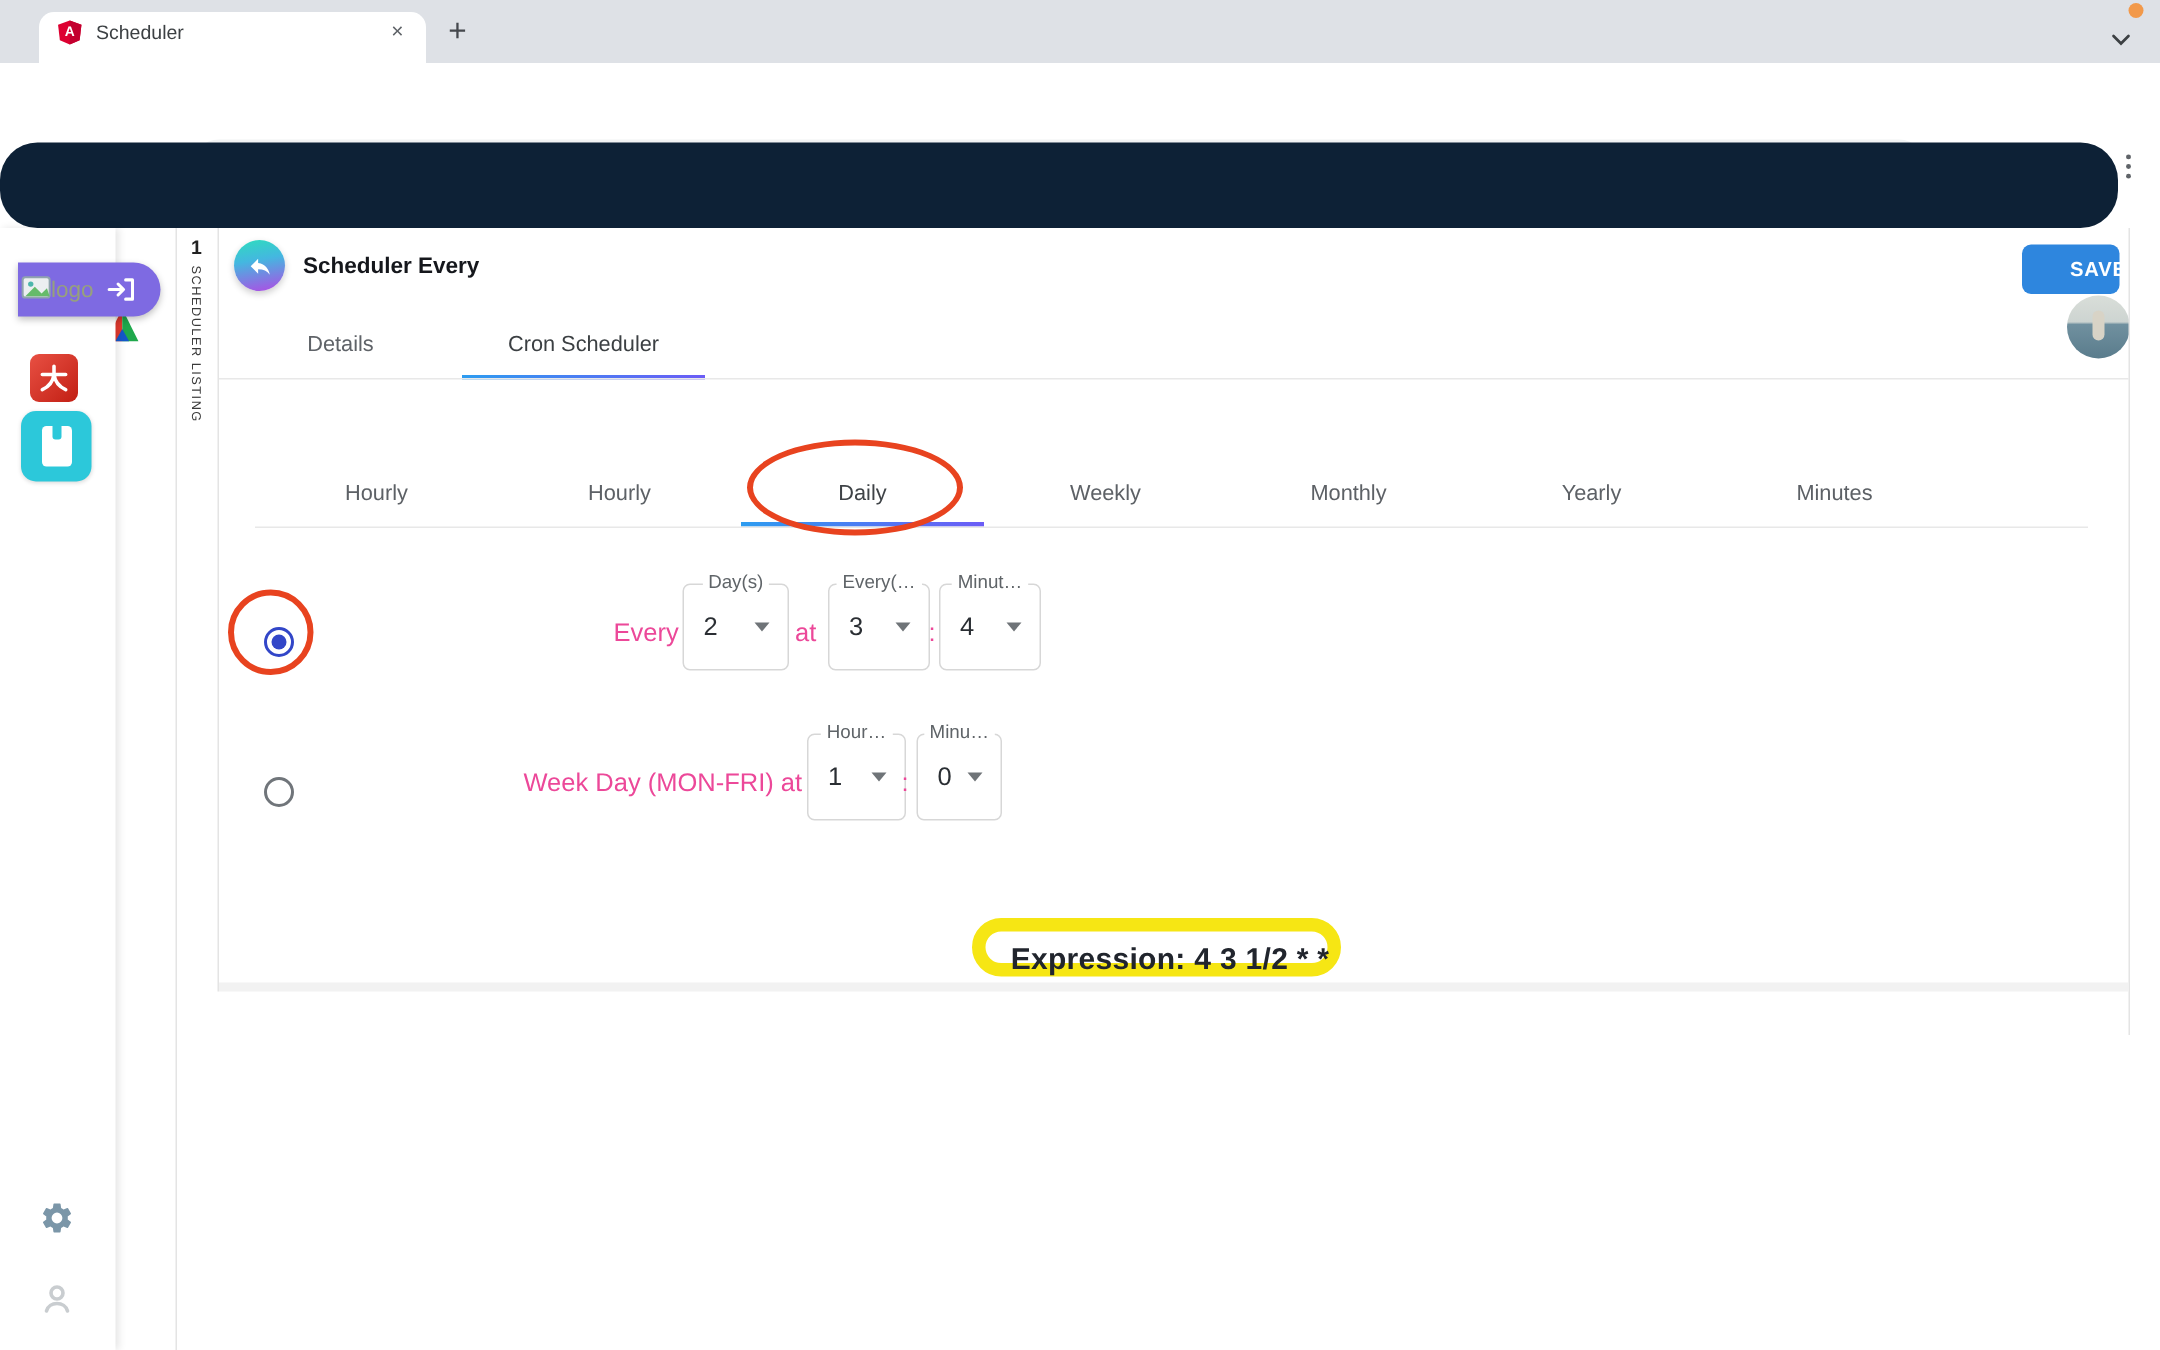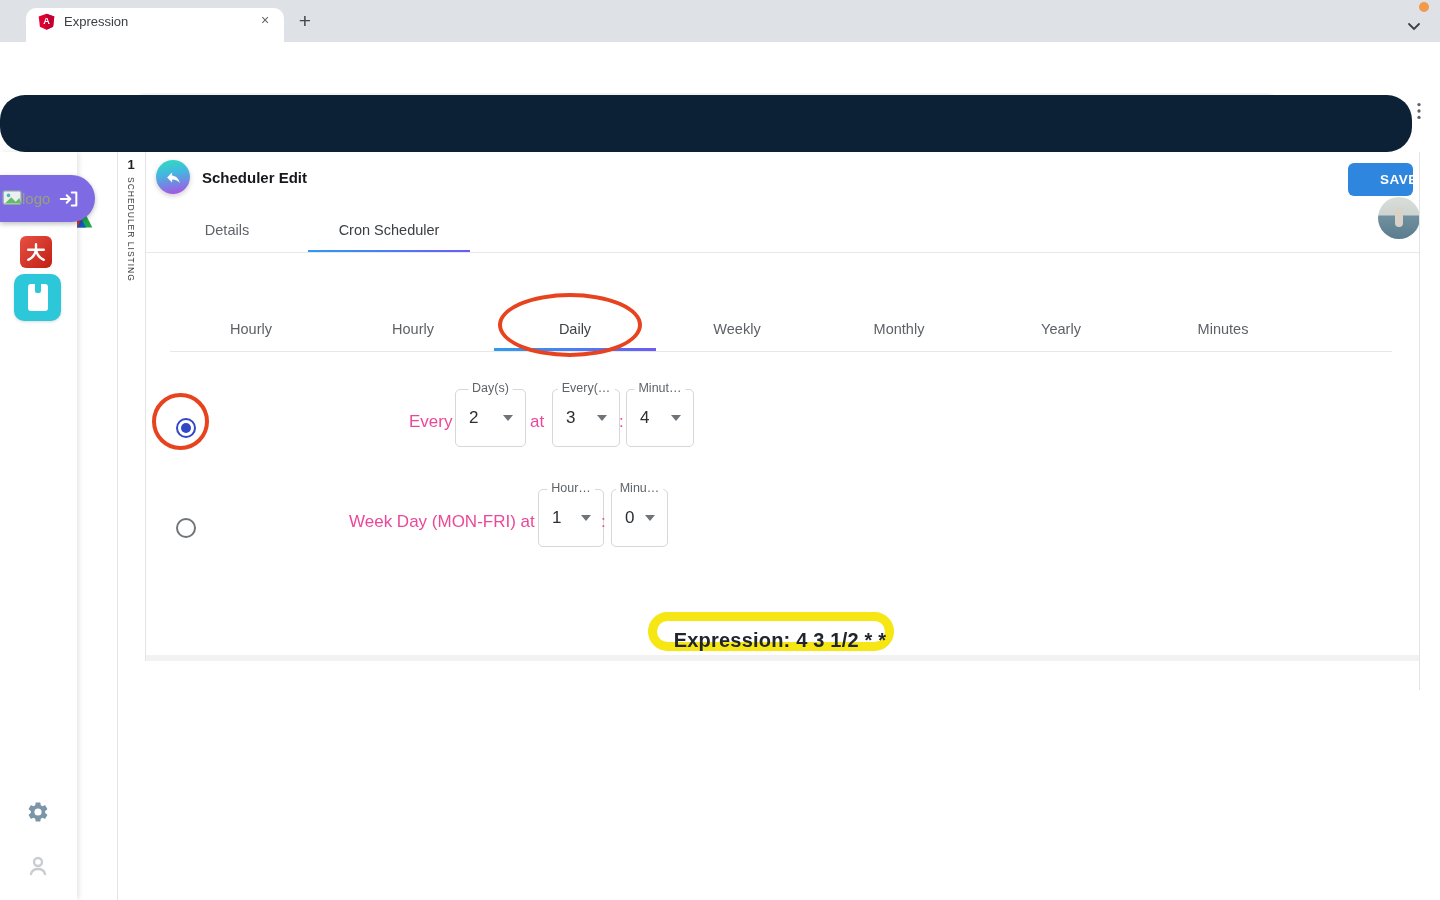--- a/index.html
+++ b/index.html
@@ -27,21 +27,21 @@
   
   .appbar { position:absolute; left:0; top:95px; width:1412px; height:57px; background:#0d2136;border-radius:25px; }
   .brand { position:absolute; left:68px; top:107px; display:flex; align-items:center; gap:7px; }
   .brand-text { color:#fff; font-size:27px; font-weight:bold; letter-spacing:0.5px; }
   .user-photo { position:absolute; left:1378px; top:102px; width:42px; height:42px; border-radius:50%; overflow:hidden;
     background:linear-gradient(180deg,#d9ded9 0%,#cdd4d1 42%,#70909f 46%,#5a7c8c 100%); }
   .user-photo:after { content:""; position:absolute; left:17px; top:10px; width:8px; height:20px; border-radius:4px; background:#d8d3c6; }
 
   
   .sidebar { position:absolute; left:0; top:152px; width:77px; height:748px; background:#fff; box-shadow:2px 0 5px rgba(0,0,0,0.10); }
-  .logo-pill { position:absolute; left:0; top:23px; width:95px; height:47px; background:#7e6ae2; border-radius:0 24px 24px 0;
+  .logo-pill { position:absolute; left:12px; top:23px; width:95px; height:36px; background:#7e6ae2; border-radius:0 24px 24px 0;
     box-shadow:0 2px 5px rgba(0,0,0,0.25); display:flex; align-items:center; }
   .logo-broken { margin-left:2px; width:22px; height:18px; }
   .logo-alt { color:#97a17c; font-size:15px; margin-left:-2px; }
   .login-ic { margin-left:8px; }
   .app-ic-red { position:absolute; left:20px; top:84px; width:32px; height:32px; border-radius:6px;
     background:linear-gradient(135deg,#e85043,#c21f14); display:flex; align-items:center; justify-content:center; }
   .app-ic-cyan { position:absolute; left:14px; top:122px; width:47px; height:47px; border-radius:10px; background:#2cc8da;
     display:flex; align-items:center; justify-content:center; box-shadow:0 1px 3px rgba(0,0,0,0.15); }
   .book { width:20px; height:27px; background:#fff; border-radius:3px; position:relative; }
   .book:after { content:""; position:absolute; left:7px; top:0; width:6px; height:9px; background:#2cc8da; border-radius:0 0 2px 2px; }
@@ -106,21 +106,21 @@
 
 <div id="screen">
 
   <div class="tabbar">
     <div class="tab-active"></div>
     <svg class="favicon" viewBox="0 0 24 24">
       <polygon points="12,1 23,5 21.3,19.5 12,23.5 2.7,19.5 1,5" fill="#dd0031"></polygon>
       <polygon points="12,1 23,5 21.3,19.5 12,23.5" fill="#c3002f"></polygon>
       <text x="12" y="16" text-anchor="middle" font-size="13" font-weight="bold" fill="#fff" font-family="Liberation Sans,sans-serif">A</text>
     </svg>
-    <span class="tab-title">Expression</span>
+    <span class="tab-title">Scheduler</span>
     <span class="tab-close">×</span>
     <span class="newtab">+</span>
     <svg class="tab-chevron" width="14" height="10" viewBox="0 0 14 10">
       <polyline points="2,2 7,7 12,2" fill="none" stroke="#3c4043" stroke-width="1.8" stroke-linecap="round"></polyline>
     </svg>
     <div class="rec-dot"></div>
   </div>
 
   <div class="toolbar">
     <svg class="nav-ic" style="left:15px" viewBox="0 0 24 24">
@@ -221,21 +221,21 @@
 
   <div class="card-left"></div>
   <div class="card-right"></div>
   <div class="card-strip"></div>
 
   <div class="back-btn">
     <svg width="17" height="17" viewBox="0 0 24 24">
       <path d="M10 9V5l-7 7 7 7v-4.1c5 0 8.5 1.6 11 5.1-1-5-4-10-11-11z" fill="#fff"></path>
     </svg>
   </div>
-  <div class="page-title">Scheduler Edit</div>
+  <div class="page-title">Scheduler Every</div>
   <button class="save-btn">SAVE</button>
 
   <div class="main-tab" style="left:146px">Details</div>
   <div class="main-tab active" style="left:308px">Cron Scheduler</div>
   <div class="main-underline"></div>
   <div class="main-tabs-border"></div>
 
   <div class="cron-tab" style="left:170px">Hourly</div>
   <div class="cron-tab" style="left:332px">Hourly</div>
   <div class="cron-tab active" style="left:494px">Daily</div>

